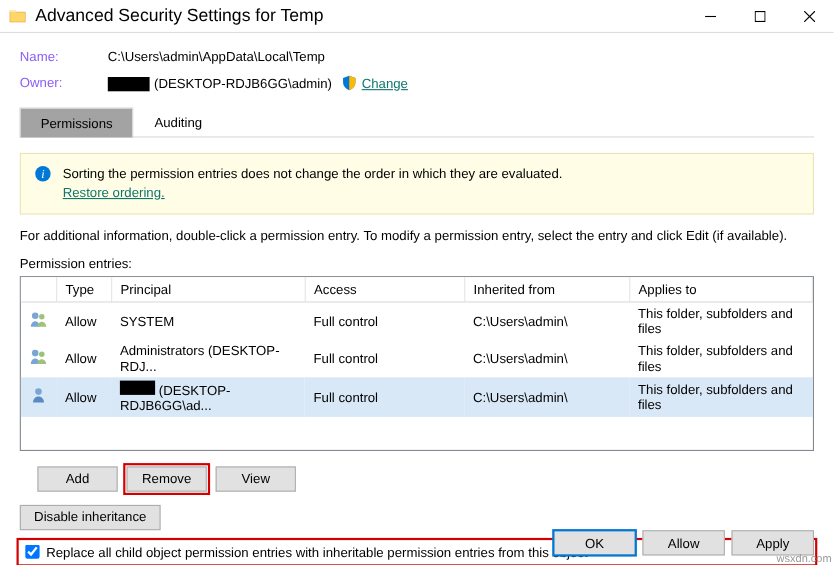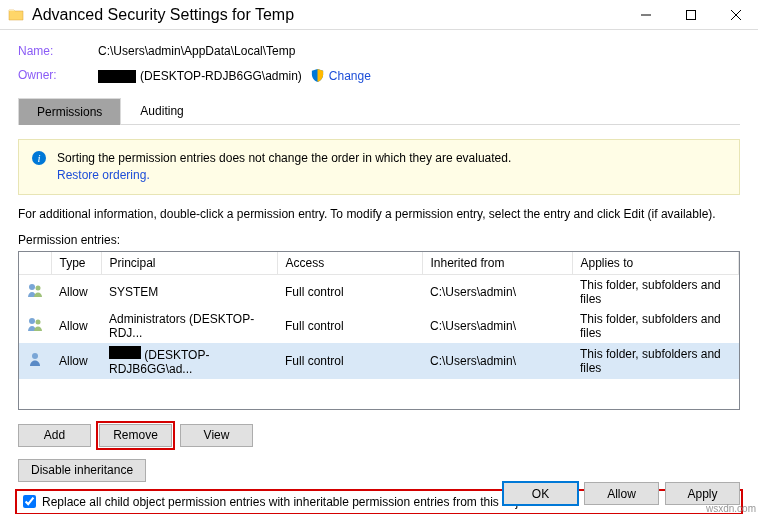--- a/index.html
+++ b/index.html
@@ -11,21 +11,21 @@
     .win-controls { display: flex; }
     .win-btn { width: 45px; height: 30px; display: flex; align-items: center; justify-content: center; cursor: pointer; }
     
     .content { padding: 14px 18px 0 18px; }
     
     .header-grid { display: grid; grid-template-columns: 80px 1fr; row-gap: 10px; margin-bottom: 14px; }
     .label { color: #8b5cf6; }
     .owner-val { display: flex; align-items: flex-end; gap: 4px; }
     .redacted { background: #000; color: #000; display: inline-block; width: 38px; height: 13px; }
     .shield { width: 15px; height: 15px; margin-left: 4px; display: inline-flex; }
-    .link { color: #1d4ed8; cursor: pointer; }
+    .link { color: #0f766e; cursor: pointer; text-decoration: underline; }
     
     .tabs { display: flex; border-bottom: 1px solid #d9d9d9; margin-bottom: 14px; }
     .tab { padding: 6px 18px; cursor: pointer; border: 1px solid transparent; border-bottom: none; }
     .tab.active { border-color: #d9d9d9; background: #a3a3a3; position: relative; top: 1px; }
     
     .info-banner { background: #fffde6; border: 1px solid #e8e5b5; padding: 10px 12px; display: flex; gap: 10px; margin-bottom: 12px; }
     .info-icon { width: 16px; height: 16px; flex-shrink: 0; }
     .banner-text { line-height: 1.4; }
     
     .instruction { margin-bottom: 12px; }
@@ -37,21 +37,21 @@
     .perm-table td { padding: 3px 8px; }
     .perm-table tr.selected td { background: #d9e8f7; }
     .col-icon { width: 24px; }
     .col-type { width: 50px; }
     .col-principal { width: 176px; }
     .col-access { width: 145px; }
     .col-inherited { width: 150px; }
     .user-icon { width: 16px; height: 16px; display: inline-block; }
     .table-pad { height: 30px; }
     
-    .btn-row { display: flex; gap: 8px; margin: 14px 0 12px 0; }
+    .btn-row { display: flex; gap: 8px; margin: 14px 0 12px 16px; }
     .btn { min-width: 73px; height: 23px; background: #e1e1e1; border: 1px solid #adadad; cursor: pointer; font-family: inherit; font-size: 12px; padding: 0 12px; }
     .hl-red { outline: 2px solid #d40000; outline-offset: 1px; }
     
     .inherit-row { margin-bottom: 10px; }
     .replace-row { padding: 3px 5px; display: flex; align-items: center; gap: 6px; }
     .checkbox { width: 13px; height: 13px; }
     
     .footer { position: absolute; bottom: 9px; right: 18px; display: flex; gap: 6px; }
     .footer .btn { min-width: 75px; }
     .btn.primary { outline: 2px solid #0078d7; outline-offset: -1px; }

